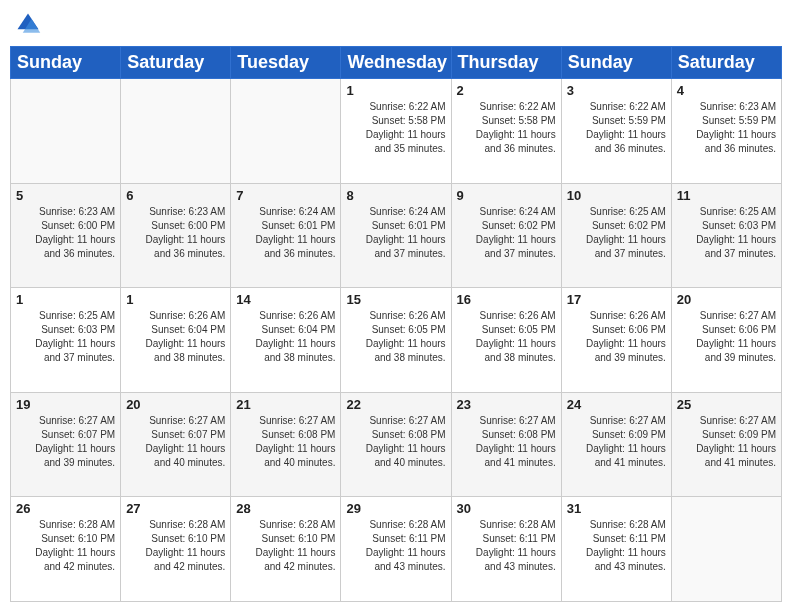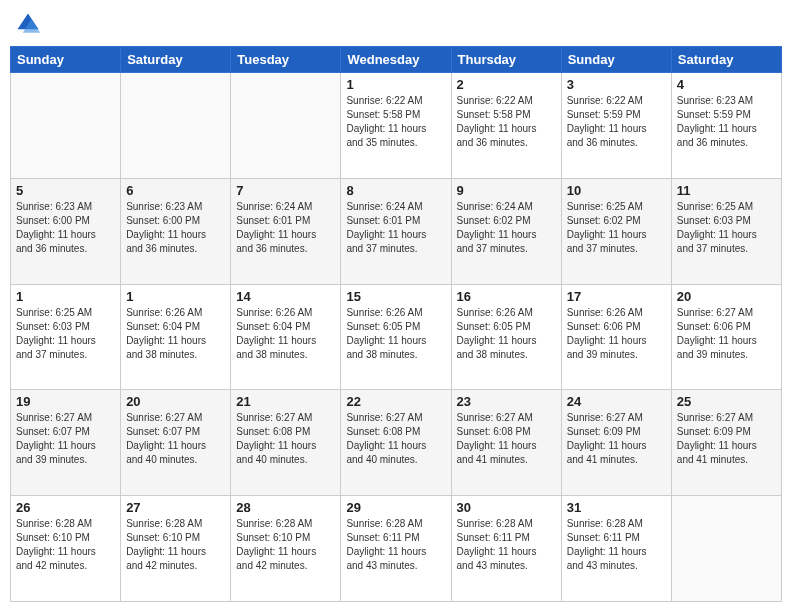--- a/index.html
+++ b/index.html
@@ -60,21 +60,21 @@
       border: 1px solid #ccc;
       border-collapse: collapse;
       width: 100%;
       table-layout: fixed;
     }
     .calendar th {
       background: #2060c0;
       color: #fff;
       text-align: left;
       padding: 5px 6px;
-      font-size: 13px;
+      font-size: 18px;
       border: 1px solid #3070d0;
     }
     .calendar td {
       border: 1px solid #ccc;
       vertical-align: top;
       padding: 4px 5px;
       font-size: 10.5px;
       color: #333;
       background: #fff;
       height: 82px;
@@ -85,20 +85,21 @@
     .day-num {
       font-size: 13px;
       font-weight: bold;
       margin-bottom: 2px;
       color: #222;
     }
     .day-info {
       font-size: 10px;
       color: #333;
       line-height: 1.4;
+      text-align: right;
     }
     .empty-cell {
       background: #f9f9f9 !important;
     }
     
     .row-even td { background: #f5f7f5; }
     .row-odd td { background: #ffffff; }
   </style>
 </head>
 <body>

